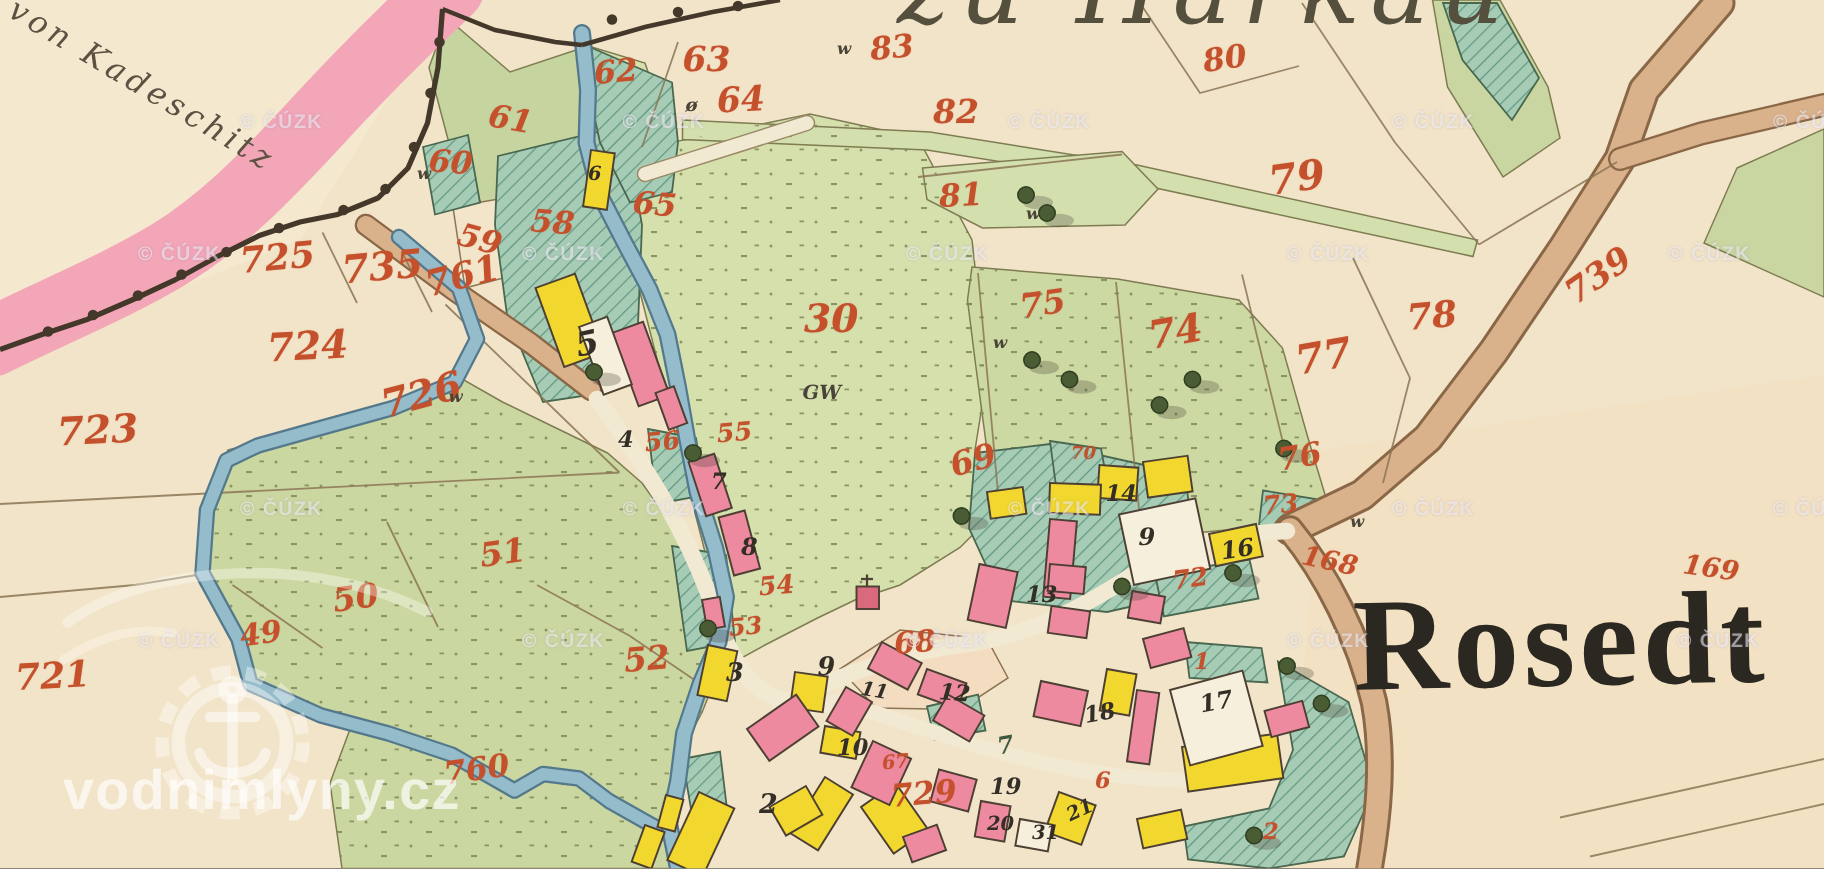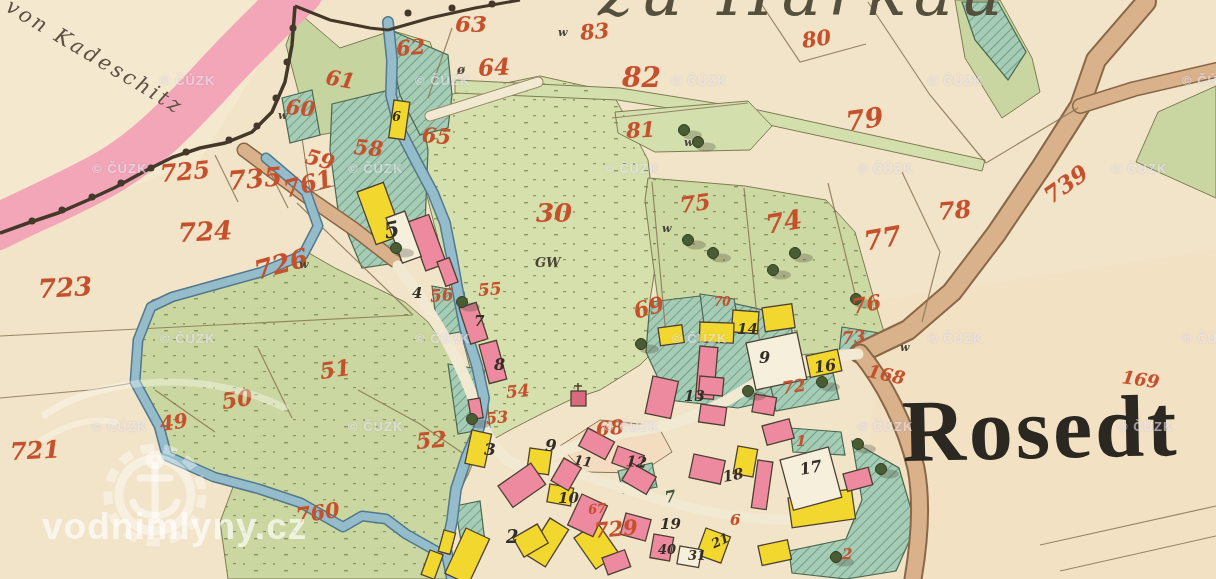--- a/index.html
+++ b/index.html
@@ -242,30 +242,30 @@
 
     <div>
         <span class="lbl red" style="left: 160px; top: 162px; font-size: 24px; transform: rotate(-5deg);">725</span>
         <span class="lbl red" style="left: 228px; top: 168px; font-size: 26px; transform: rotate(-5deg);">735</span>
         <span class="lbl red" style="left: 284px; top: 178px; font-size: 24px; transform: rotate(-14deg);">761</span>
         <span class="lbl red" style="left: 178px; top: 220px; font-size: 26px; transform: rotate(-3deg);">724</span>
         <span class="lbl red" style="left: 255px; top: 258px; font-size: 26px; transform: rotate(-15deg);">726</span>
         <span class="lbl red" style="left: 38px; top: 276px; font-size: 26px; transform: rotate(-3deg);">723</span>
         <span class="lbl red" style="left: 10px; top: 440px; font-size: 24px; transform: rotate(-3deg);">721</span>
         <span class="lbl red" style="left: 396px; top: 38px; transform: rotate(-5deg);">62</span>
-        <span class="lbl red" style="left: 455px; top: 12px; font-size: 23px;">63</span>
+        <span class="lbl red" style="left: 455px; top: 28px; font-size: 23px;">63</span>
         <span class="lbl red" style="left: 478px; top: 56px; font-size: 23px; transform: rotate(-3deg);">64</span>
         <span class="lbl red" style="left: 326px; top: 66px; transform: rotate(10deg);">61</span>
         <span class="lbl red" style="left: 286px; top: 96px; transform: rotate(5deg);">60</span>
         <span class="lbl red" style="left: 306px; top: 145px; transform: rotate(15deg);">59</span>
         <span class="lbl red" style="left: 354px; top: 136px; transform: rotate(5deg);">58</span>
         <span class="lbl red" style="left: 422px; top: 124px; transform: rotate(5deg);">65</span>
         <span class="lbl red" style="left: 536px; top: 200px; font-size: 26px;">30</span>
         <span class="lbl red" style="left: 580px; top: 22px; transform: rotate(-5deg);">83</span>
-        <span class="lbl red" style="left: 622px; top: 64px; font-size: 28px;">82</span>
+        <span class="lbl red" style="left: 622px; top: 64px; font-size: 22px;">82</span>
         <span class="lbl red" style="left: 626px; top: 120px; transform: rotate(-3deg);">81</span>
         <span class="lbl red" style="left: 802px; top: 30px; transform: rotate(-8deg);">80</span>
         <span class="lbl red" style="left: 846px; top: 108px; font-size: 27px; transform: rotate(-8deg);">79</span>
         <span class="lbl red" style="left: 938px; top: 200px; font-size: 24px; transform: rotate(-5deg);">78</span>
         <span class="lbl red" style="left: 864px; top: 228px; font-size: 27px; transform: rotate(-10deg);">77</span>
         <span class="lbl red" style="left: 680px; top: 194px; font-size: 22px; transform: rotate(-8deg);">75</span>
         <span class="lbl red" style="left: 766px; top: 212px; font-size: 26px; transform: rotate(-10deg);">74</span>
         <span class="lbl red" style="left: 852px; top: 296px; transform: rotate(-10deg);">76</span>
         <span class="lbl red" style="left: 714px; top: 296px; font-size: 12px;">70</span>
         <span class="lbl red" style="left: 634px; top: 300px; font-size: 22px; transform: rotate(-15deg);">69</span>
@@ -296,21 +296,21 @@
         <span class="lbl blk" style="left: 412px; top: 286px;">4</span>
         <span class="lbl blk" style="left: 474px; top: 314px;">7</span>
         <span class="lbl blk" style="left: 494px; top: 357px; font-size: 16px;">8</span>
         <span class="lbl blk" style="left: 484px; top: 441px; font-size: 17px;">3</span>
         <span class="lbl blk" style="left: 545px; top: 437px; font-size: 17px;">9</span>
         <span class="lbl blk" style="left: 574px; top: 453px; font-size: 13px; transform: rotate(10deg);">11</span>
         <span class="lbl blk" style="left: 626px; top: 454px; transform: rotate(5deg);">12</span>
         <span class="lbl blk" style="left: 558px; top: 491px;">10</span>
         <span class="lbl blk" style="left: 506px; top: 528px; font-size: 18px;">2</span>
         <span class="lbl blk" style="left: 660px; top: 517px;">19</span>
-        <span class="lbl blk" style="left: 658px; top: 543px; font-size: 13px;">40</span>
+        <span class="lbl blk" style="left: 658px; top: 543px; font-size: 13px;">20</span>
         <span class="lbl blk" style="left: 688px; top: 549px; font-size: 13px;">31</span>
         <span class="lbl blk" style="left: 712px; top: 538px; font-size: 13px; transform: rotate(-25deg);">21</span>
         <span class="lbl blk" style="left: 723px; top: 470px; transform: rotate(-10deg);">18</span>
         <span class="lbl blk" style="left: 684px; top: 389px;">13</span>
         <span class="lbl blk" style="left: 737px; top: 322px; text-align: center;">14</span>
         <span class="lbl blk" style="left: 759px; top: 350px; font-size: 16px;">9</span>
         <span class="lbl blk" style="left: 814px; top: 360px; font-size: 16px; transform: rotate(-8deg);">16</span>
         <span class="lbl blk" style="left: 800px; top: 462px; font-size: 16px; transform: rotate(-10deg);">17</span>
         <span class="lbl blk" style="left: 604px; top: 582px; font-size: 12px;">264</span>
         <span class="lbl blk grn" style="left: 665px; top: 490px; font-size: 16px; transform: rotate(-10deg);">7</span>

